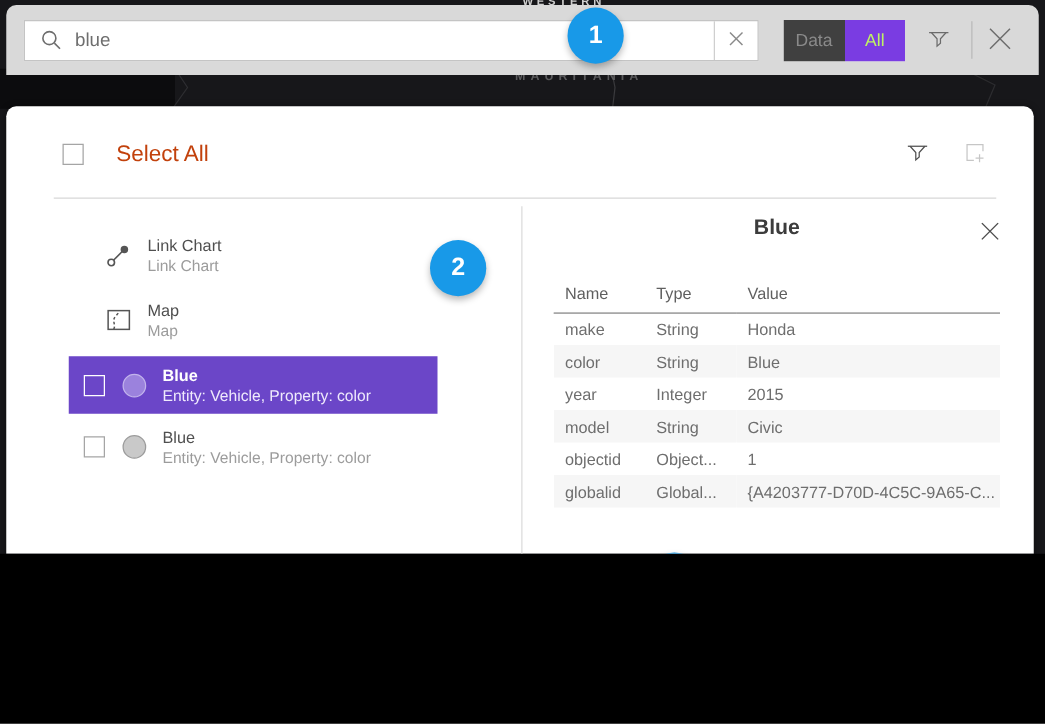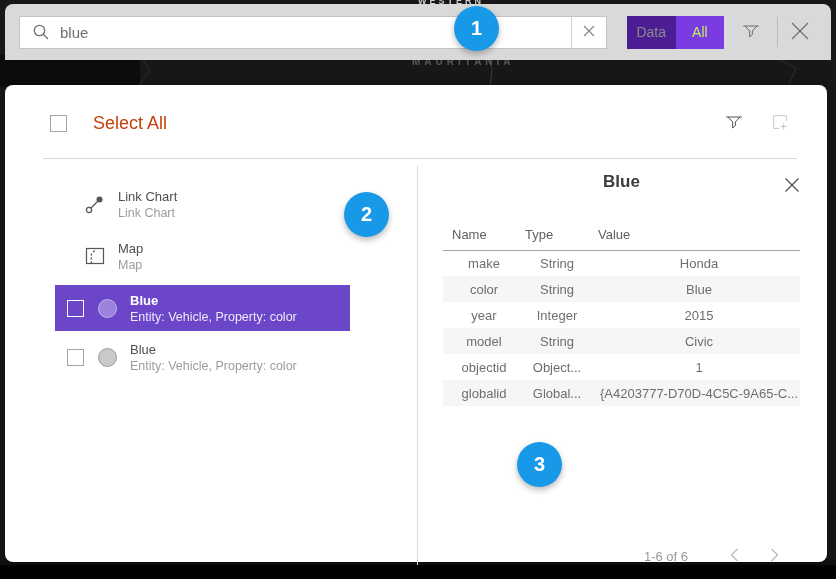--- a/index.html
+++ b/index.html
@@ -1,18 +1,18 @@
 <!DOCTYPE html>
 <html><head>
 <meta charset="utf-8">
 <style>
   * { margin:0; padding:0; box-sizing:border-box; }
   html,body { background:#000; }
   body { font-family:"Liberation Sans", sans-serif; }
-  .screen{ position:relative; width:836px; height:565px; overflow:hidden;
+  .screen{ position:relative; width:836px; height:443px; overflow:hidden;
            background:#17171a; }
   .map-bg{ position:absolute; inset:0; z-index:0; }
   .map-label-top{ position:absolute; top:-4px; left:418px; z-index:1;
     color:#cfcfcf; font-size:9px; font-weight:bold; letter-spacing:3px; }
   .map-label{ position:absolute; top:56px; left:412px; z-index:1;
     color:#5a5a5c; font-size:10px; font-weight:bold; letter-spacing:4px; }
 
   
   .topbar{ position:absolute; left:5px; top:4px; width:826px; height:56px; z-index:2;
     background:#d9d9d9; border-radius:8px 8px 0 0;
@@ -20,21 +20,21 @@
   .searchbox{ width:598px; height:33px; background:#fff; border:1px solid #c4c4c4;
     display:flex; align-items:center; }
   .searchbox .mag{ flex:none; margin:0 10px 0 12px; display:flex; }
   .searchbox input{ flex:1; border:none; outline:none; background:transparent;
     font-family:inherit; font-size:15px; color:#6e6e6e; }
   .clear-sep{ width:1px; height:100%; background:#cfcfcf; }
   .clear-btn{ flex:none; width:34px; height:100%; background:transparent; border:none;
     display:flex; align-items:center; justify-content:center; cursor:pointer; }
   .segmented{ margin-left:20px; width:99px; height:33px; background:#fff;
     display:flex; font-size:14px; }
-  .seg-btn{ flex:1; border:none; background:#4c1d95; color:#8a8a8a; font-family:inherit;
+  .seg-btn{ flex:1; border:none; background:#404040; color:#8a8a8a; font-family:inherit;
     font-size:14px; cursor:pointer; }
   .seg-btn.active{ background:#7a3ce2; color:#bef264; }
   .icon-btn{ border:none; background:transparent; width:34px; height:34px;
     display:flex; align-items:center; justify-content:center; cursor:pointer; }
   .topbar .filter{ margin-left:10px; }
   .top-vdiv{ width:1px; height:30px; background:#b9b9b9; margin-left:9px; }
   .topbar .close{ margin-left:6px; }
 
   
   .panel{ position:absolute; left:5px; top:85px; width:822px; height:477px; z-index:2;
@@ -70,21 +70,21 @@
   .detail{ flex:1; display:flex; flex-direction:column; padding:0 27px 0 25px; }
   .detail-head{ position:relative; margin-top:13px; height:28px; }
   .detail-title{ text-align:center; font-size:17px; font-weight:600; color:#3c3c3c; }
   .detail-close{ position:absolute; right:-4px; top:2px; width:24px; height:24px;
     border:none; background:transparent; cursor:pointer; display:flex;
     align-items:center; justify-content:center; }
   table.attrs{ border-collapse:collapse; width:100%; margin-top:20px; font-size:13px; }
   table.attrs th{ text-align:left; font-weight:normal; color:#5f5f5f; height:30px;
     border-bottom:1px solid #a3a3a3; padding:0 0 0 9px; }
   table.attrs td{ color:#6e6e6e; height:26px; padding:0 0 0 9px; white-space:nowrap;
-    overflow:hidden;text-align:center; }
+    overflow:hidden; }
   table.attrs col.c-name{ width:73px; } table.attrs col.c-type{ width:73px; }
   table.attrs tbody tr:nth-child(even){ background:#f6f6f6; }
   .pagination{ margin-top:auto; margin-bottom:3px; height:26px; display:flex;
     align-items:center; justify-content:flex-end; padding-right:14px; }
   .page-label{ font-size:13px; color:#9a9a9a; margin-right:34px; }
   .page-btn{ border:none; background:transparent; width:24px; height:24px; cursor:pointer;
     display:flex; align-items:center; justify-content:center; }
   .page-btn.prev{ margin-right:16px; }
 
   

